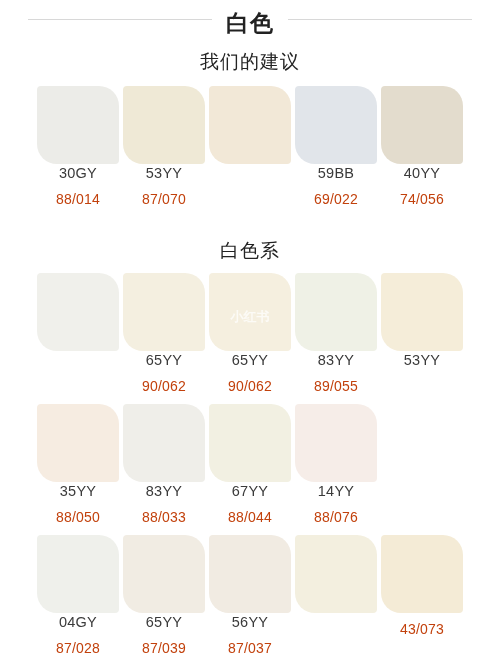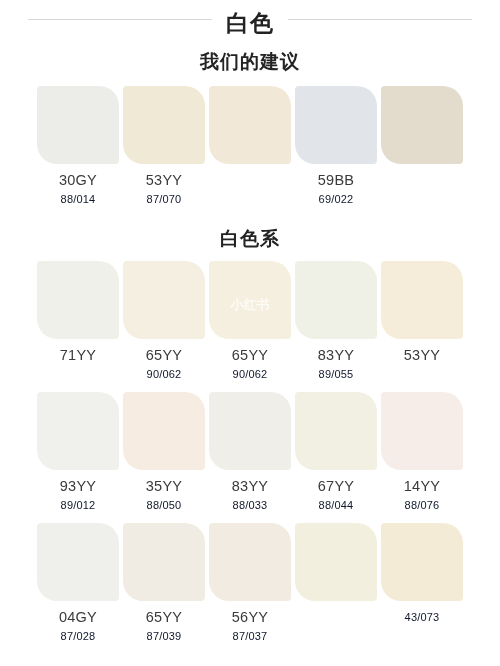--- a/index.html
+++ b/index.html
@@ -43,27 +43,27 @@
     font-weight: bold;
     color: #222222;
     letter-spacing: 1px;
     line-height: 30px;
   }
 
   
   .section-title {
     text-align: center;
     font-size: 19px;
-    font-weight: bold;
+    font-weight: normal;
     color: #232323;
     letter-spacing: 1px;
     line-height: 24px;
   }
   .sub-1 { margin-top: 12px; }
-  .sub-2 { margin-top: 12px; }
+  .sub-2 { margin-top: 24px; }
 
   
   .grid {
     display: grid;
     grid-template-columns: repeat(5, 82px);
     justify-content: center;
     column-gap: 4px;
   }
 
   .cell {
@@ -74,34 +74,34 @@
   }
   .swatch {
     width: 82px;
     height: 78px;
     border-radius: 4px 20px 4px 20px;
     position: relative;
   }
   .labels {
     width: 100%;
     text-align: center;
-    padding-top: 7px;
     padding-bottom: 6px;
   }
   .code {
     font-size: 14.5px;
     color: #3a3a3a;
     line-height: 19px;
     letter-spacing: 0.2px;
   }
   .value {
-    font-size: 11px;
-    color: #0f172a;
+    font-size: 14px;
+    color: #c2410c;
     line-height: 19px;
     letter-spacing: 0.2px;
+    margin-top: 7px;
   }
 
   
   .grid-first  { margin-top: 12px; }
   .grid-second { margin-top: 10px; }
   .grid-third  { margin-top: 2px; }
   .grid-fourth { margin-top: 2px; }
 
   
   .watermark {
@@ -154,32 +154,35 @@
     <div class="cell">
       <div class="swatch" style="background:#E1E5EA"></div>
       <div class="labels">
         <div class="code">59BB</div>
         <div class="value">69/022</div>
       </div>
     </div>
 
     <div class="cell">
       <div class="swatch" style="background:#E3DCCD"></div>
+      <div class="labels">
+        <div class="code">40YY</div>
+        <div class="value">74/056</div>
+      </div>
     </div>
 
   </div>
 
   <div class="section-title sub-2">白色系</div>
 
   <div class="grid grid-second">
 
     <div class="cell">
       <div class="swatch" style="background:#F0F0EB"></div>
       <div class="labels">
-        <div class="code">71YY</div>
       </div>
     </div>
 
     <div class="cell">
       <div class="swatch" style="background:#F4EFE0"></div>
       <div class="labels">
         <div class="code">65YY</div>
         <div class="value">90/062</div>
       </div>
     </div>
@@ -206,27 +209,20 @@
       <div class="swatch" style="background:#F5EDD9"></div>
       <div class="labels">
         <div class="code">53YY</div>
       </div>
     </div>
 
   </div>
 
   <div class="grid grid-third">
 
-    <div class="cell">
-      <div class="swatch" style="background:#F0F0EC"></div>
-      <div class="labels">
-        <div class="code">93YY</div>
-        <div class="value">89/012</div>
-      </div>
-    </div>
 
     <div class="cell">
       <div class="swatch" style="background:#F6ECE1"></div>
       <div class="labels">
         <div class="code">35YY</div>
         <div class="value">88/050</div>
       </div>
     </div>
 
     <div class="cell">

